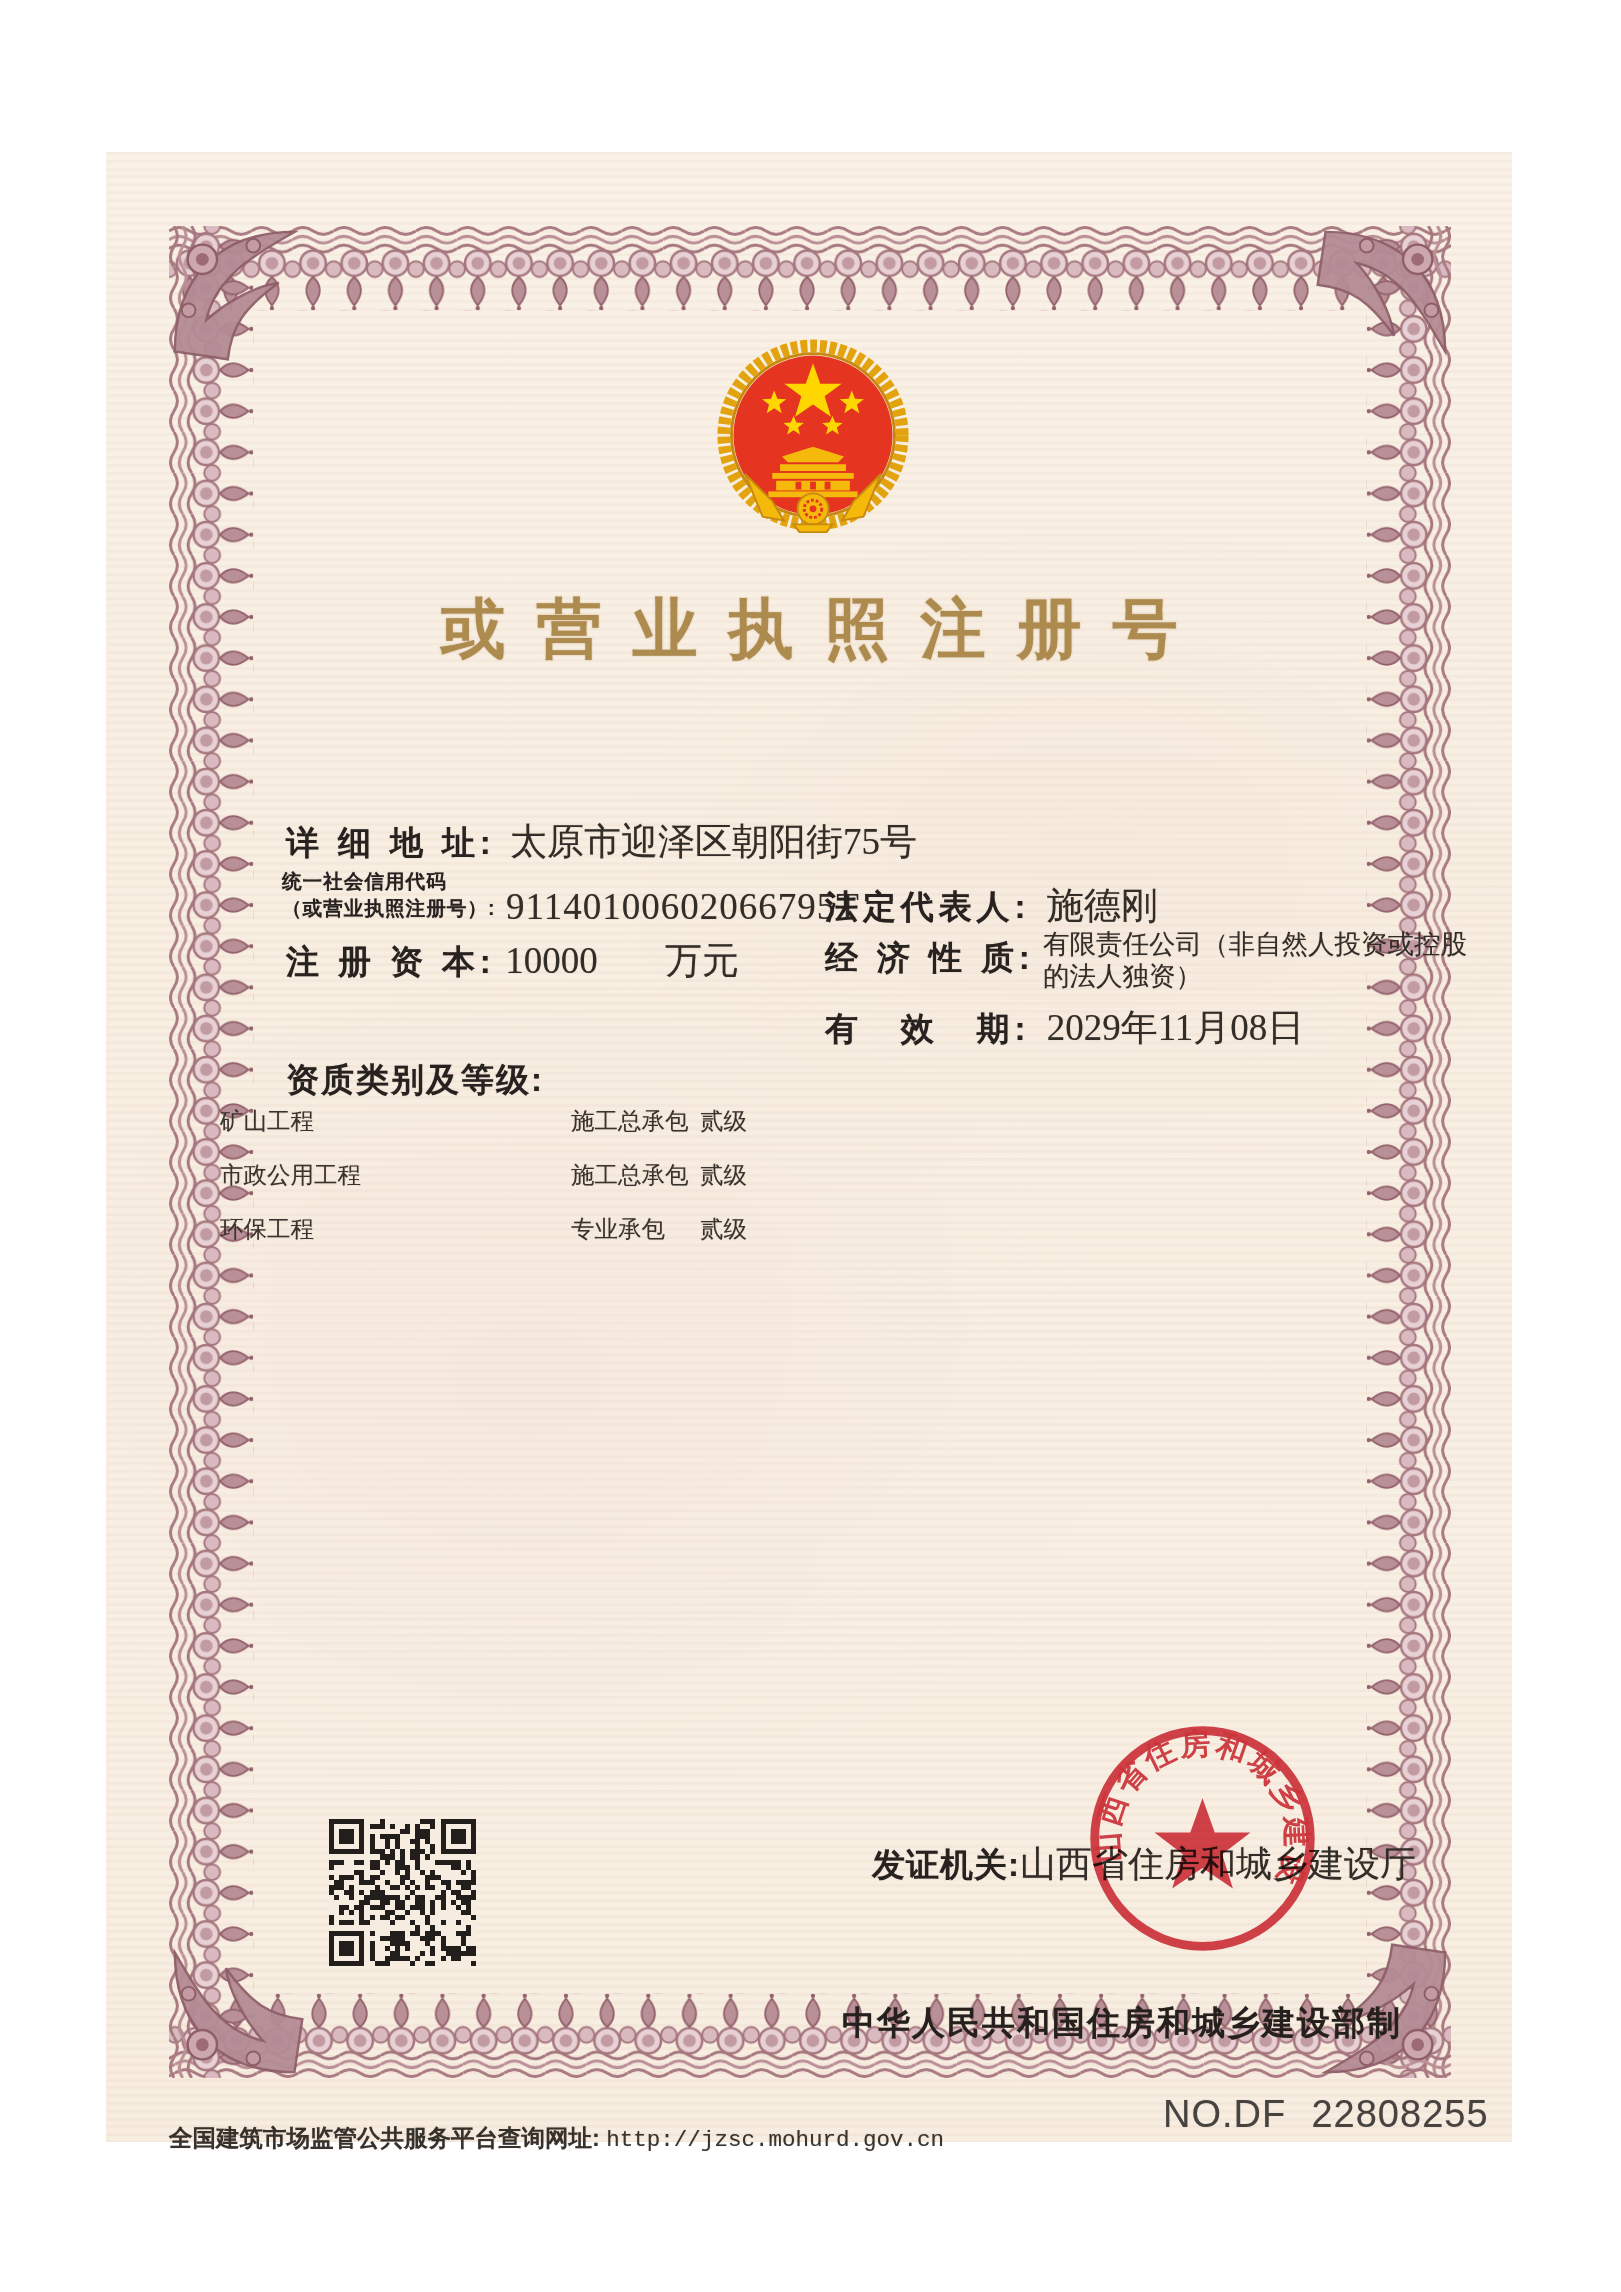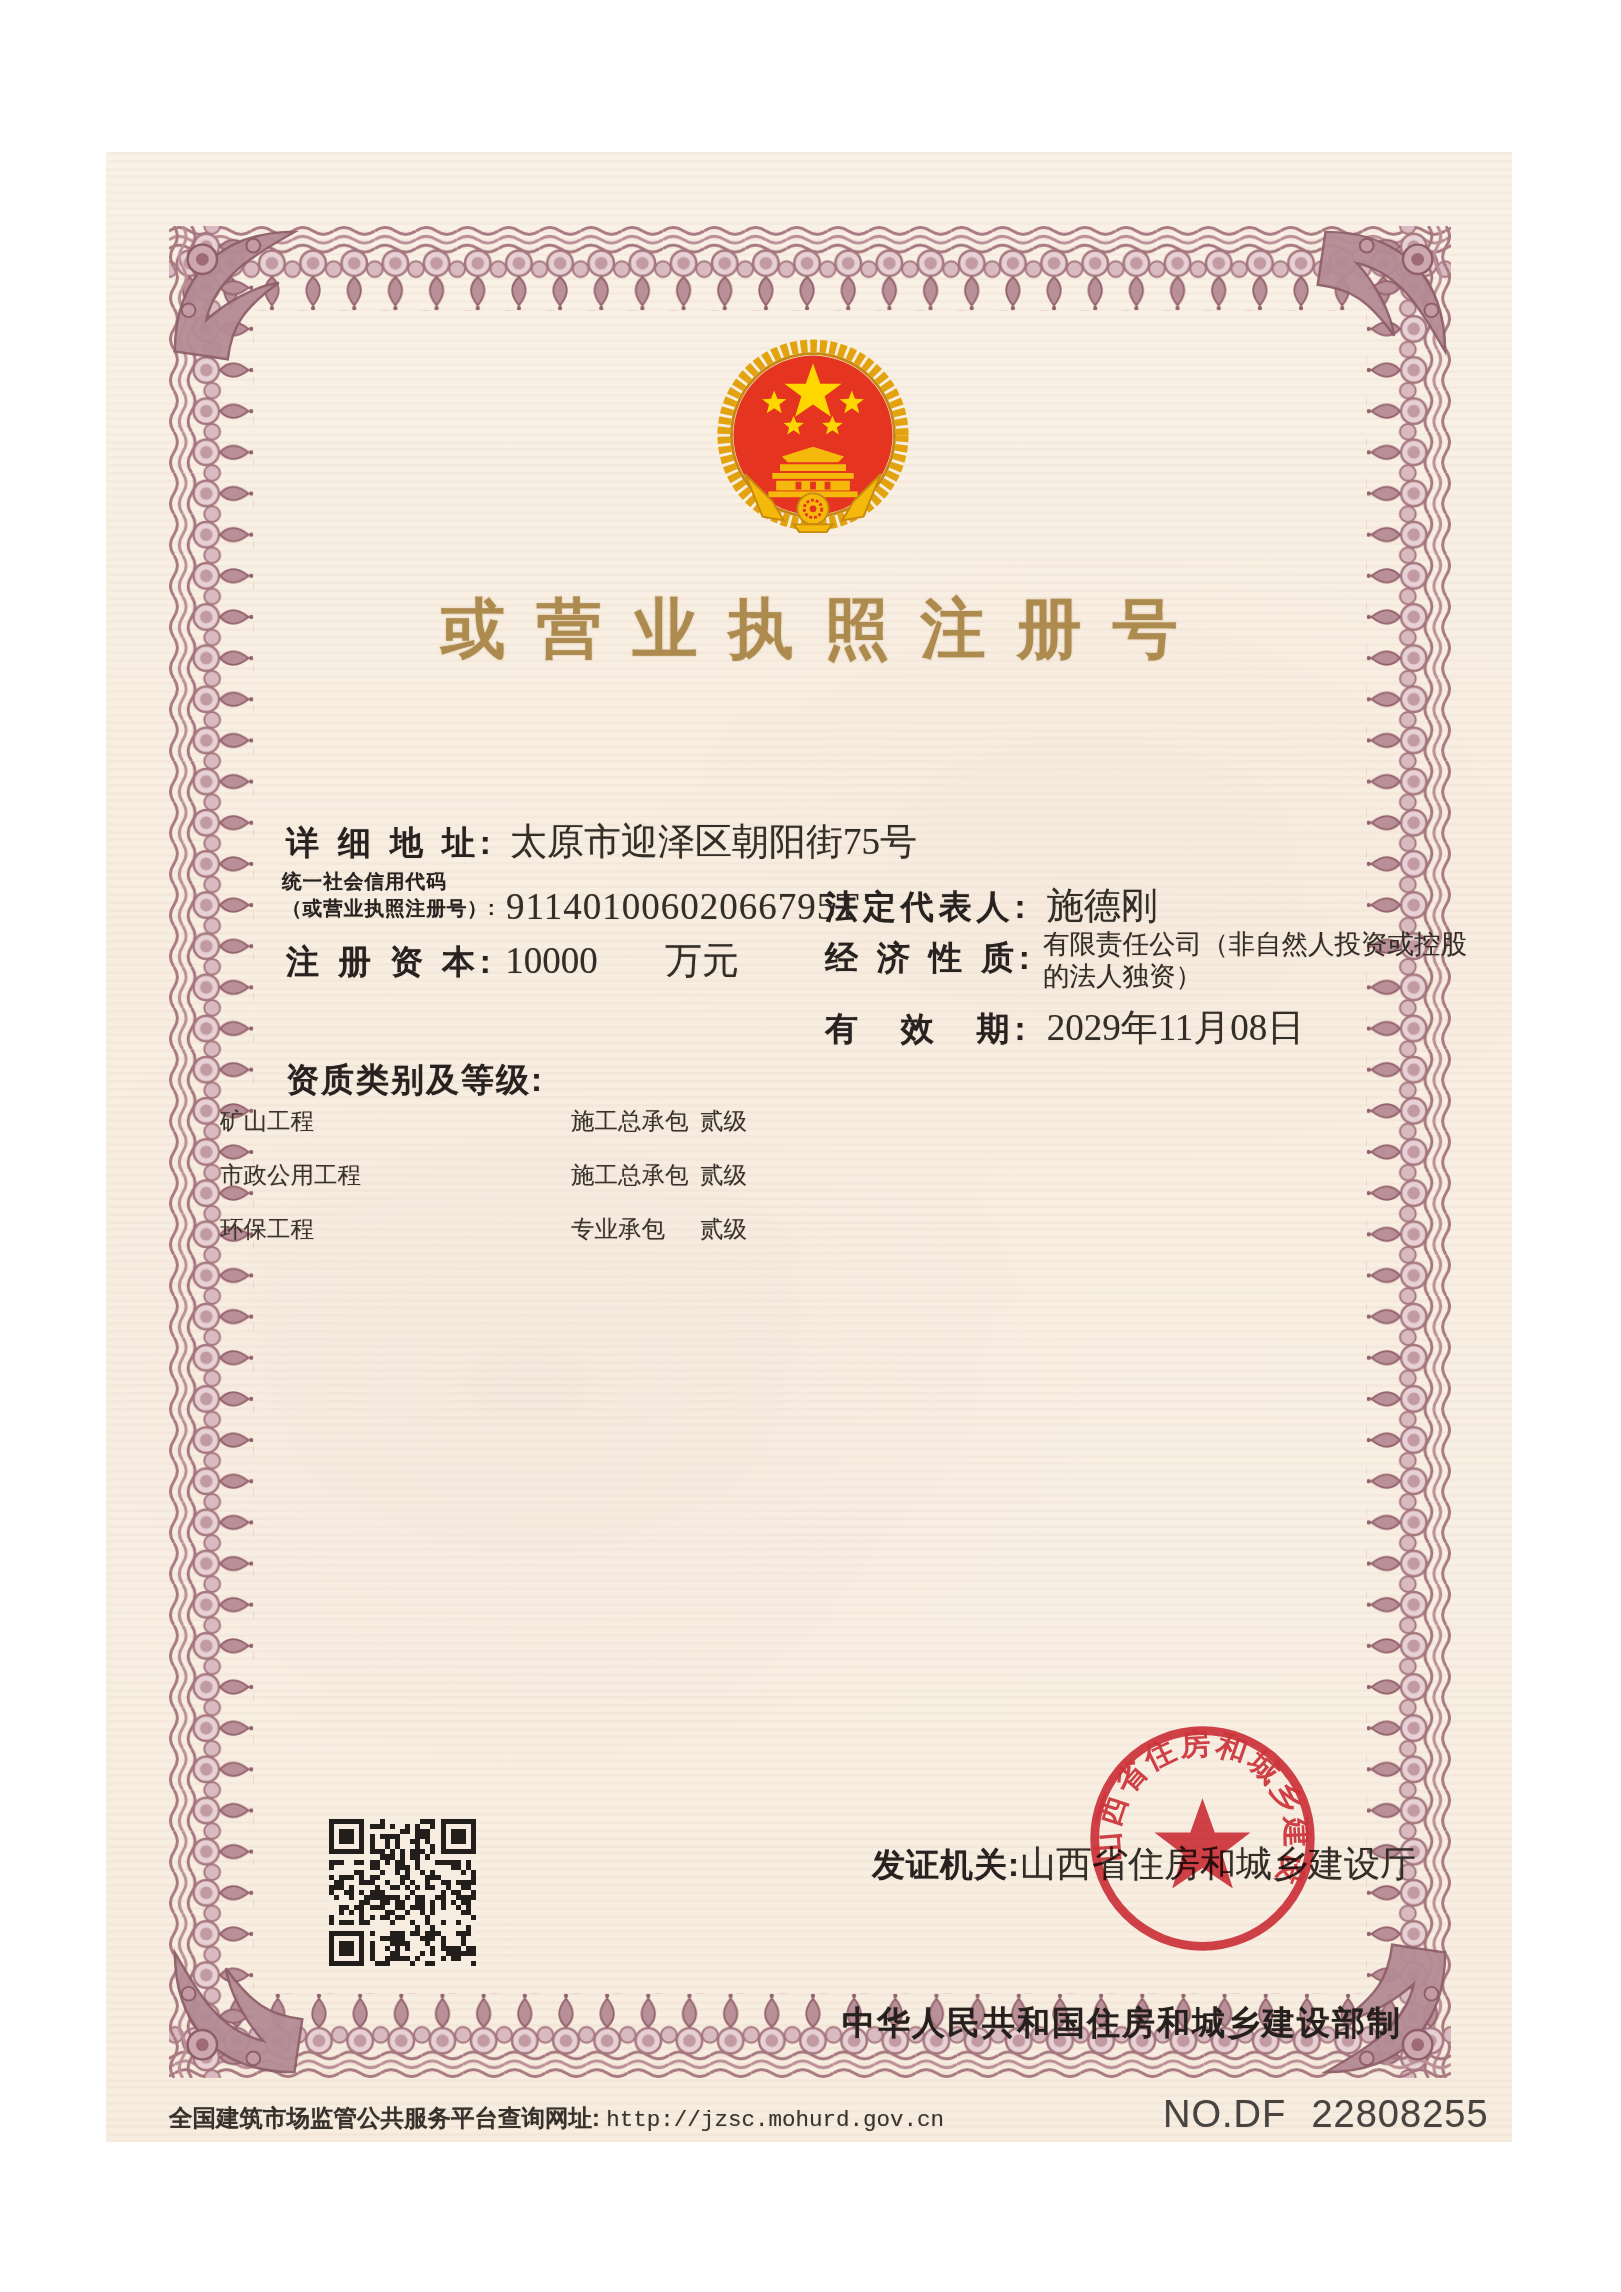--- a/index.html
+++ b/index.html
@@ -35,21 +35,21 @@
   .eco-val{font-family:"Liberation Serif","DejaVu Serif",serif;color:#332d28;font-size:26.5px;
     line-height:32px;text-shadow:0 0 1px rgba(50,40,32,.35);white-space:nowrap;}
   .qualcell{font-family:"Liberation Serif","DejaVu Serif",serif;color:#3a332d;font-size:23.5px;
     text-shadow:0 0 1px rgba(60,48,40,.3);white-space:nowrap;}
   .issuer-line{white-space:nowrap;}
   .date-line{font-family:"Liberation Serif","DejaVu Serif",serif;color:#2f2a25;font-size:36px;
     letter-spacing:4.9px;text-shadow:0 0 1px rgba(50,40,32,.4);white-space:nowrap;}
   .made-line{font-weight:bold;color:#25201d;font-size:33px;letter-spacing:2px;
     text-shadow:0 0 1px rgba(40,30,25,.45);white-space:nowrap;}
   .footer-query{font-weight:bold;color:#37312c;font-size:23.5px;
-    text-shadow:0 0 1px rgba(50,40,32,.35);white-space:nowrap;}
+    text-shadow:0 0 1px rgba(50,40,32,.35);white-space:nowrap;margin-top:20px;}
   .footer-url{font-family:"Liberation Mono","DejaVu Sans Mono",monospace;font-weight:normal;
     color:#3a342f;font-size:22.5px;letter-spacing:0px;}
   .serial{color:#474340;font-size:38px;letter-spacing:1px;white-space:nowrap;
     text-shadow:0 0 1px rgba(70,65,60,.3);}
   .seal{position:absolute;left:974px;top:1564px;width:245px;height:245px;
     mix-blend-mode:multiply;opacity:.92;filter:blur(0.4px);}
   .qr{position:absolute;left:223px;top:1666px;width:147px;height:149px;}
 </style>
 </head>
 <body>

